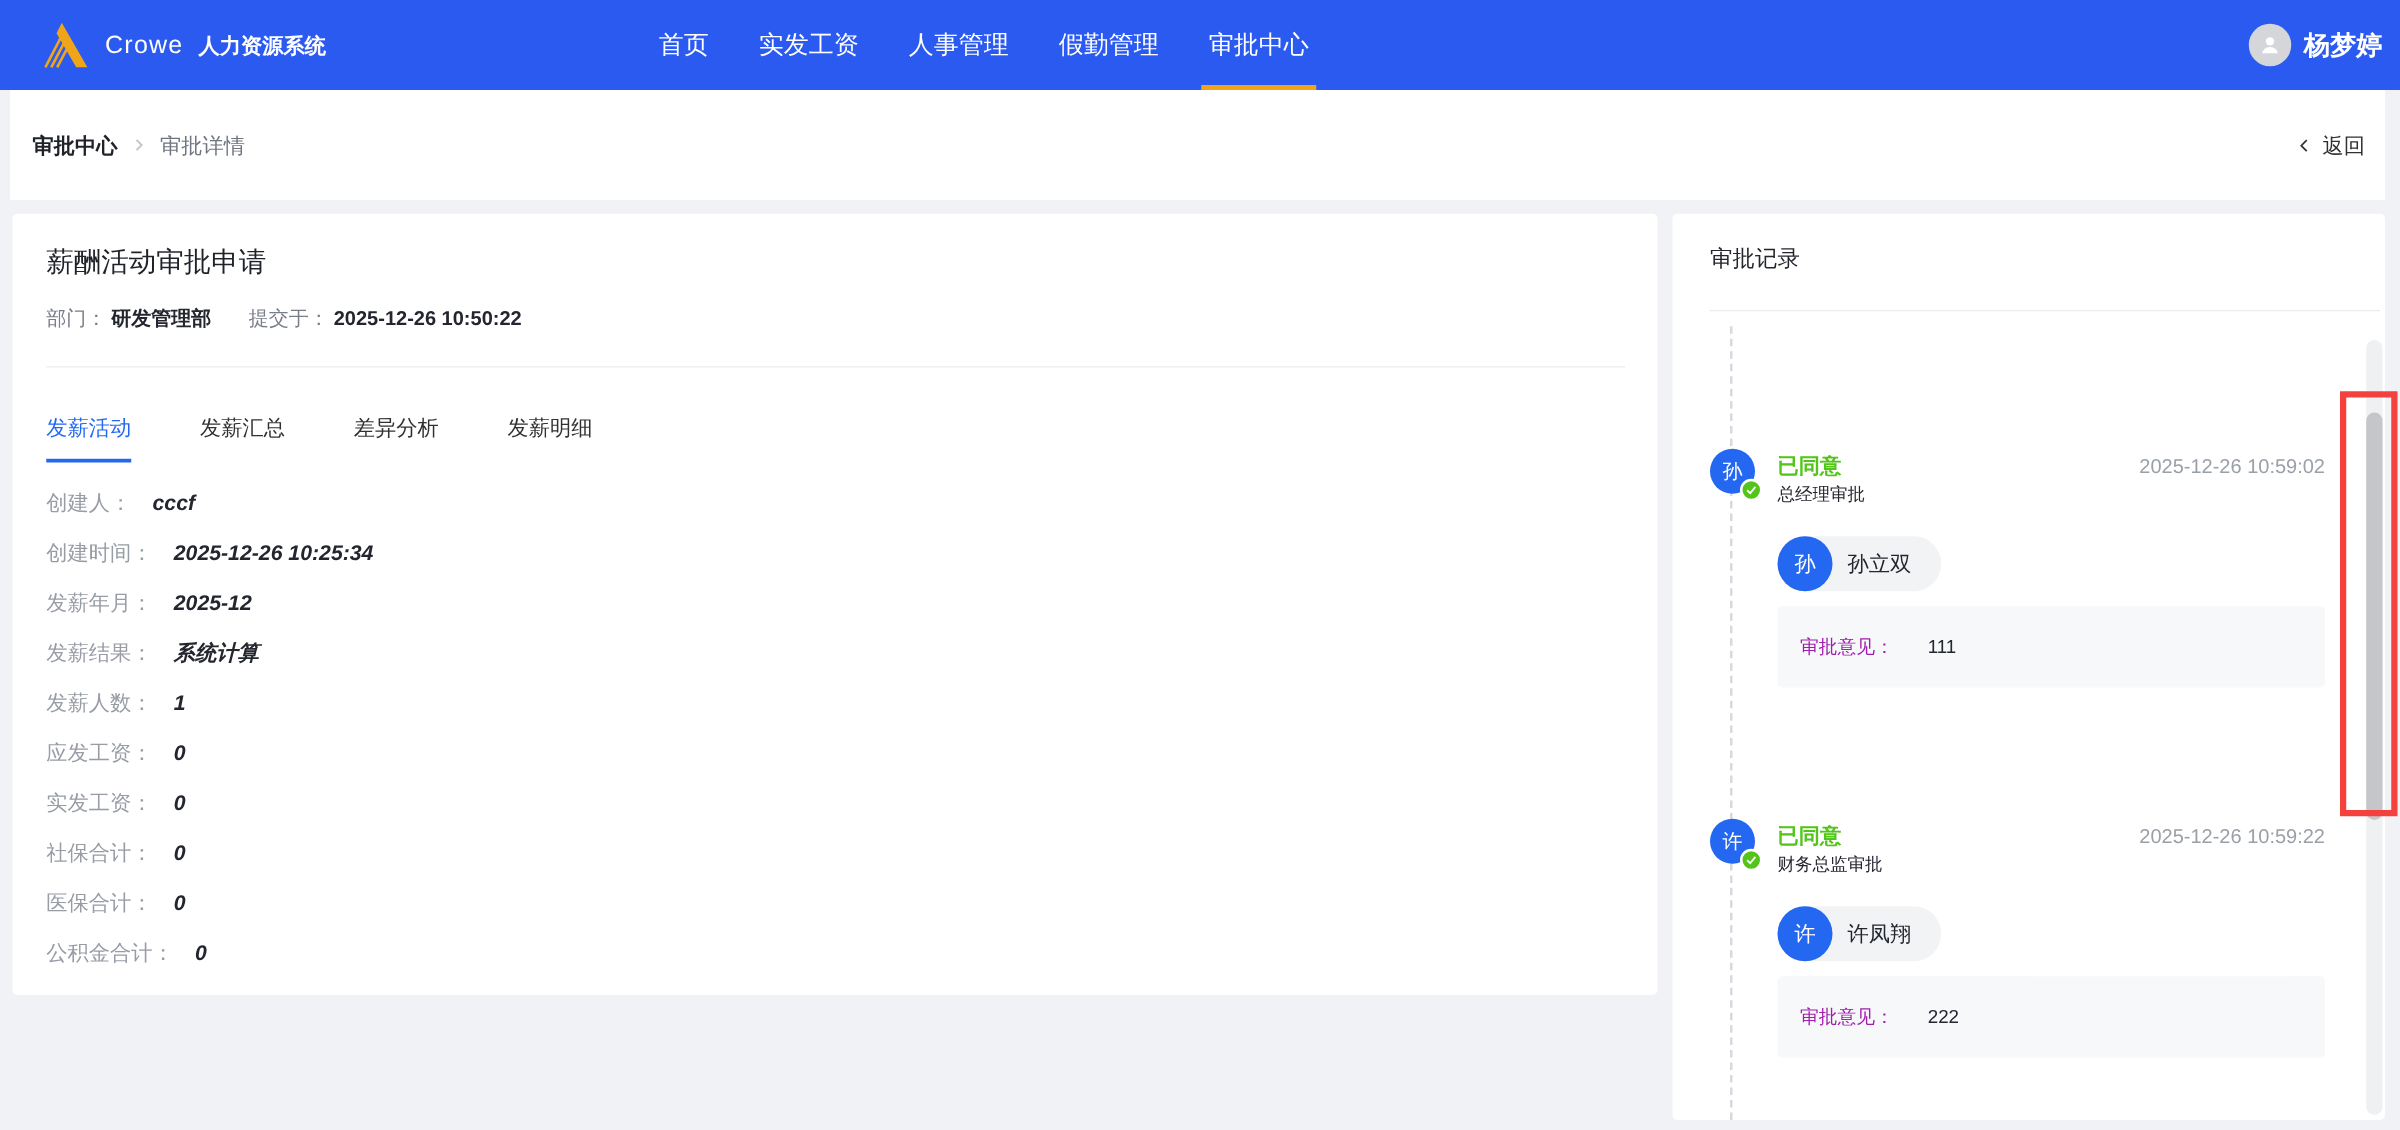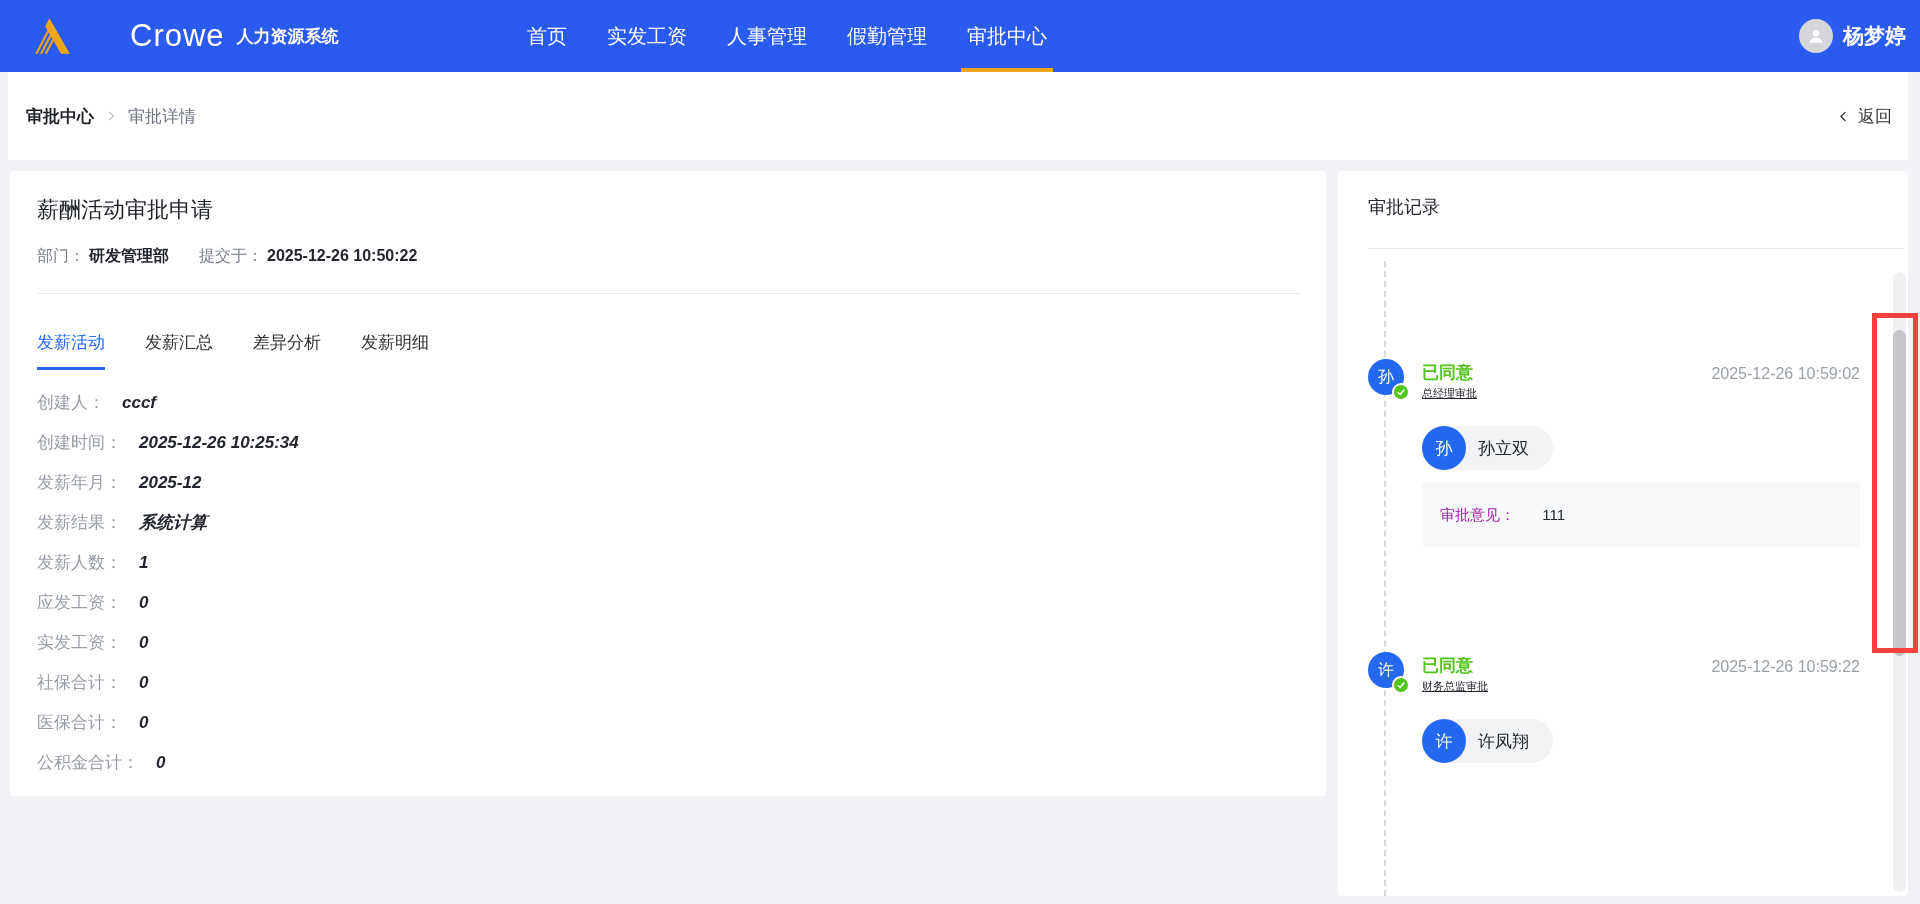--- a/index.html
+++ b/index.html
@@ -11,21 +11,21 @@
     overflow:hidden;
     color:#23262e;
   }
 
   
   .navbar {
     position:absolute; top:0; left:0; width:1920px; height:72px;
     background:#2b5af1; display:flex; align-items:center;
   }
   .brand { display:flex; align-items:center; margin-left:30px; gap:12px; }
-  .brand-name { color:#fff; font-size:31px; letter-spacing:1px; font-weight:400;margin-left:46px; }
+  .brand-name { color:#fff; font-size:20px; letter-spacing:1px; font-weight:400; }
   .brand-system { color:#fff; font-size:17px; font-weight:700; margin-left:0; }
   .nav-menu {
     position:absolute; left:527px; top:0; height:72px;
     display:flex; align-items:center; gap:40px;
   }
   .nav-item {
     position:relative; color:#fff; font-size:20px; font-weight:500;
     height:72px; line-height:72px; cursor:pointer; white-space:nowrap;
   }
   .nav-item .active-bar {
@@ -64,21 +64,21 @@
   
   .main-card {
     position:absolute; left:10px; top:171px; width:1316px; height:625px;
     background:#fff; border-radius:4px; padding-left:27px; overflow:hidden;
   }
   .main-title { padding-top:28px; font-size:22px; font-weight:500; color:#1f2329; line-height:1; }
   .meta-row { margin-top:27px; display:flex; gap:30px; font-size:16px; line-height:1; }
   .meta-label { color:#787e88; }
   .meta-value { color:#23262e; font-weight:600; margin-left:4px;text-align:center; }
   .h-divider { margin-top:29px; width:1263px; height:1px; background:#e9ebef; }
-  .tabs { margin-top:40px; display:flex; gap:40px; }
+  .tabs { margin-top:40px; display:flex; gap:55px; }
   .tab {
     font-size:17px; color:#303133; line-height:1; padding-bottom:16px;
     border-bottom:3px solid transparent; cursor:pointer;
   }
   .tab.active { color:#2468f2; border-bottom-color:#2468f2; }
   .fields { margin-top:12px; }
   .field-row { height:40px; display:flex; align-items:center; font-size:17px; line-height:1; }
   .field-label { color:#979ca5; }
   .field-value { color:#23262e; font-weight:600; margin-left:17px;font-style:italic; }
 
@@ -102,21 +102,21 @@
     background:#2468f2; color:#fff; font-size:16px;
     display:flex; align-items:center; justify-content:center; z-index:2;
   }
   .record-badge {
     position:absolute; right:-6px; bottom:-6px; width:18px; height:18px; border-radius:50%;
     background:#52c41a; border:2px solid #fff;
     display:flex; align-items:center; justify-content:center;
   }
   .record-head { display:flex; justify-content:space-between; margin-right:48px; }
   .record-status { font-size:17px; font-weight:700; color:#52c41a; line-height:1; padding-top:5px; }
-  .record-step { font-size:11px; color:#23262e; line-height:1; margin-top:7px;text-decoration:underline; }
+  .record-step { font-size:14px; color:#23262e; line-height:1; margin-top:7px; }
   .record-time { font-size:16px; color:#9aa0a8; line-height:1; padding-top:7px; }
   .approver-chip {
     margin-top:27px; display:inline-flex; align-items:center;
     background:#f2f3f5; border-radius:24px; height:44px; padding-right:24px;
     cursor:pointer;
   }
   .chip-avatar {
     width:44px; height:44px; border-radius:50%; background:#2468f2; color:#fff;
     font-size:17px; display:flex; align-items:center; justify-content:center;
   }
@@ -326,20 +326,24 @@
         <div>
           <div class="record-status">已同意</div>
           <div class="record-step">财务总监审批</div>
         </div>
         <div class="record-time">2025-12-26 10:59:22</div>
       </div>
       <div class="approver-chip">
         <span class="chip-avatar">许</span>
         <span class="chip-name">许凤翔</span>
       </div>
+      <div class="comment-box">
+        <span class="comment-label">审批意见：</span>
+        <span class="comment-value">222</span>
+      </div>
     </div>
   </div>
 
   <div class="scroll-track"></div>
   <div class="scroll-thumb"></div>
 </div>
 
 <div class="annotation-rect"></div>
 
 </body></html>

